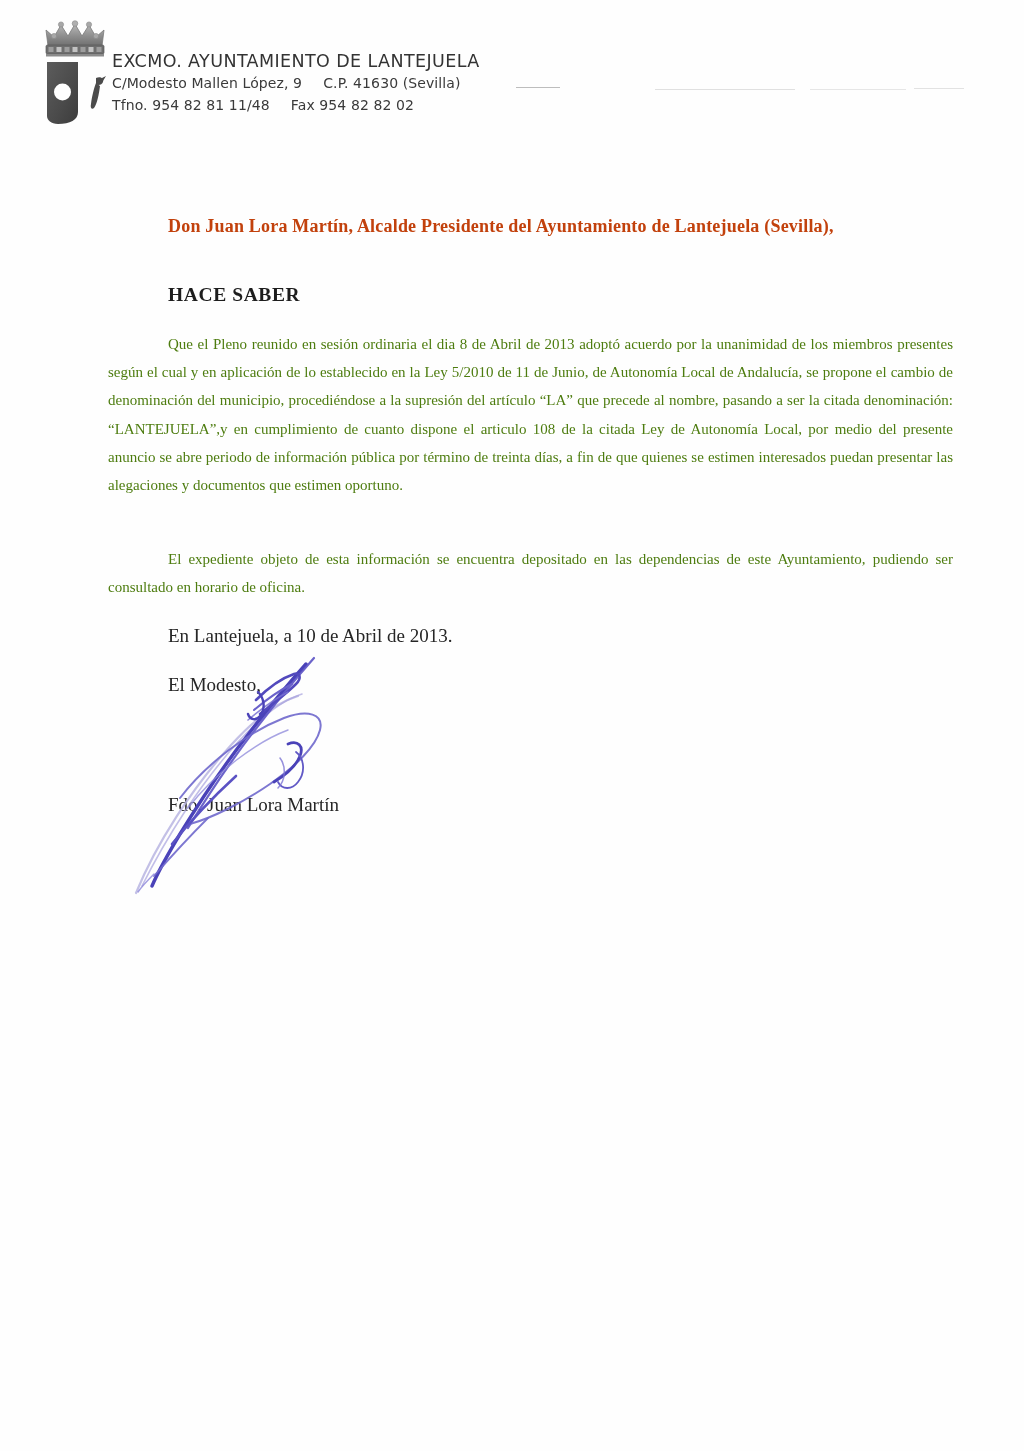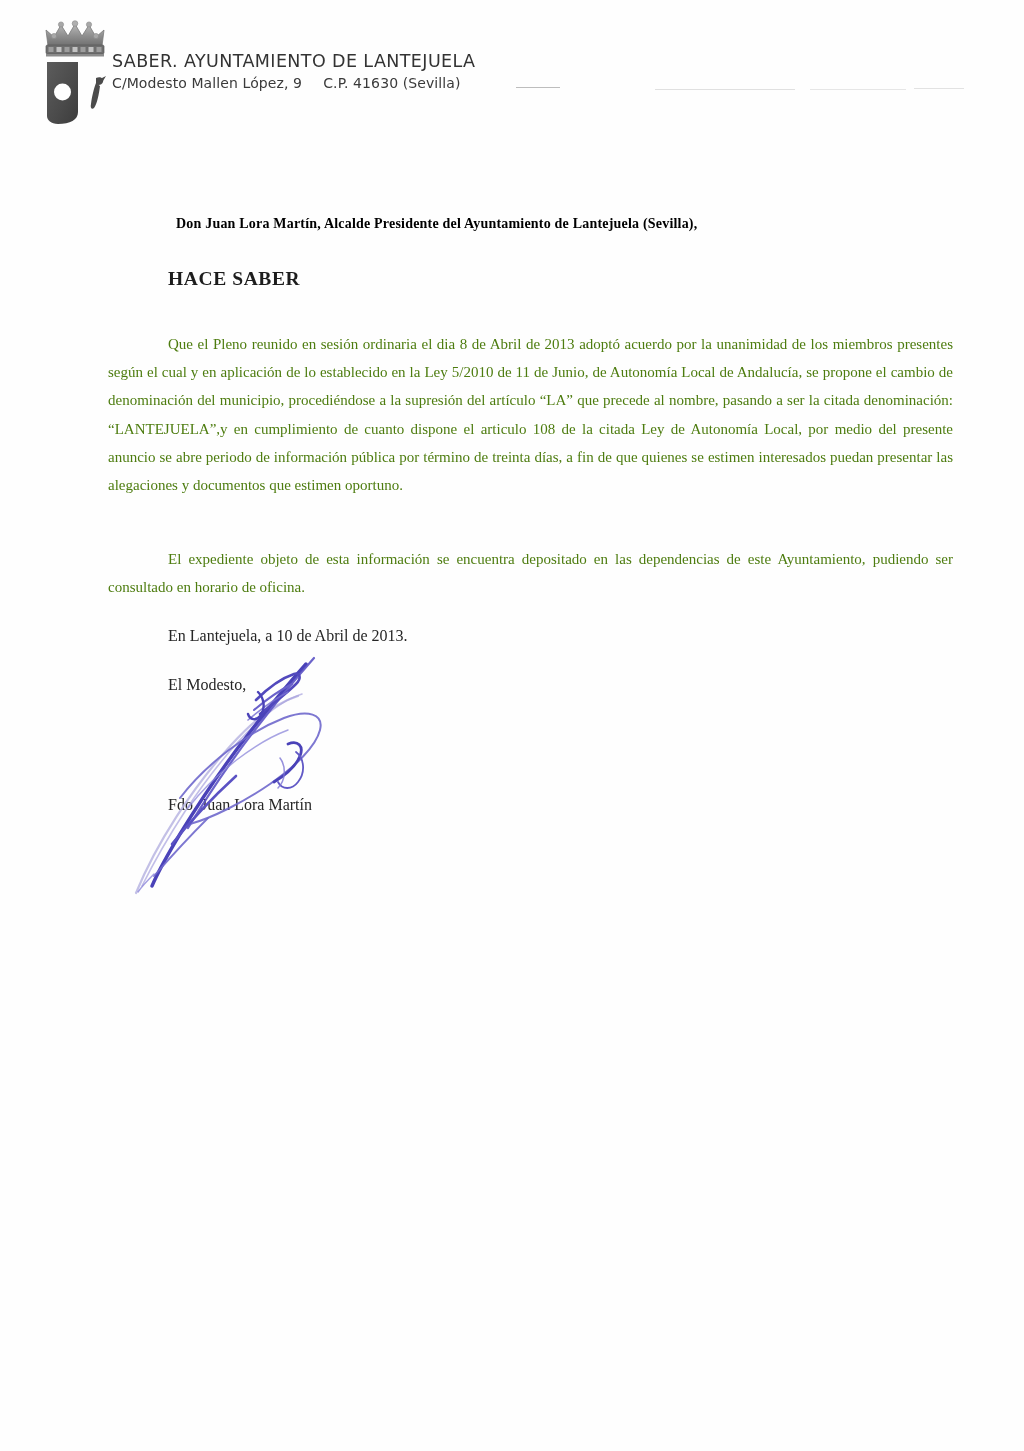--- a/index.html
+++ b/index.html
@@ -69,32 +69,32 @@
     background: #d2d2d2;
   }
   .rule-a { left: 486px; top: 73px; width: 44px; background: #bdbdbd; }
   .rule-b { left: 625px; top: 75px; width: 140px; background: #e0e0e0; }
   .rule-c { left: 780px; top: 75px; width: 96px; background: #e6e6e6; }
   .rule-d { left: 884px; top: 74px; width: 50px; background: #e2e2e2; }
 
   
   .doc-title {
     position: absolute;
-    left: 176px;
+    left: 168px;
     top: 216px;
-    font-size: 14px;
+    font-size: 18px;
     font-weight: bold;
     letter-spacing: 0.2px;
-    color: #000000;
+    color: #c2410c;
     white-space: nowrap;
   }
   .doc-subtitle {
     position: absolute;
     left: 168px;
-    top: 268px;
+    top: 284px;
     font-size: 19.5px;
     font-weight: bold;
     letter-spacing: 0.6px;
     color: #1d1d1d;
   }
 
   .para {
     position: absolute;
     left: 108px;
     width: 845px;
@@ -103,21 +103,21 @@
     text-align: justify;
     text-indent: 60px;
     color: #4d7c0f;
   }
   .para-1 { top: 330px; }
   .para-2 { top: 545px; }
 
   .closing-line {
     position: absolute;
     left: 168px;
-    font-size: 16px;
+    font-size: 19px;
     line-height: 28px;
     color: #262626;
     white-space: nowrap;
   }
   .line-place { top: 622px; }
   .line-role  { top: 671px; }
   .line-fdo   { top: 791px; }
 
   
   .signature {
@@ -194,25 +194,30 @@
 
         <g fill="#4b4b4b">
           <path d="M62 62 C66 60 70 62 69 66 C68 69 64 70 62 68 Z"></path>
           <path d="M62 67 C60 72 58 80 57 88 C56 92 58 94 60 92 C63 88 65 78 66 70 Z"></path>
           <path d="M66 63 L72 60 L69 65 Z"></path>
         </g>
       </svg>
     </div>
 
     <div class="letterhead-text">
-      <div class="lh-line1">SABER. AYUNTAMIENTO DE LANTEJUELA</div>
+      <div class="lh-line1">EXCMO. AYUNTAMIENTO DE LANTEJUELA</div>
       <div class="lh-line2">
         <span>C/Modesto Mallen López, 9</span>
         <span class="gap"></span>
         <span>C.P. 41630 (Sevilla)</span>
+      </div>
+      <div class="lh-line3">
+        <span>Tfno. 954 82 81 11/48</span>
+        <span class="gap"></span>
+        <span>Fax 954 82 82 02</span>
       </div>
     </div>
 
     <div class="rule-seg rule-a"></div>
     <div class="rule-seg rule-b"></div>
     <div class="rule-seg rule-c"></div>
     <div class="rule-seg rule-d"></div>
   </div>
 
   <div class="doc-title">Don Juan Lora Martín, Alcalde Presidente del Ayuntamiento de Lantejuela (Sevilla),</div>

